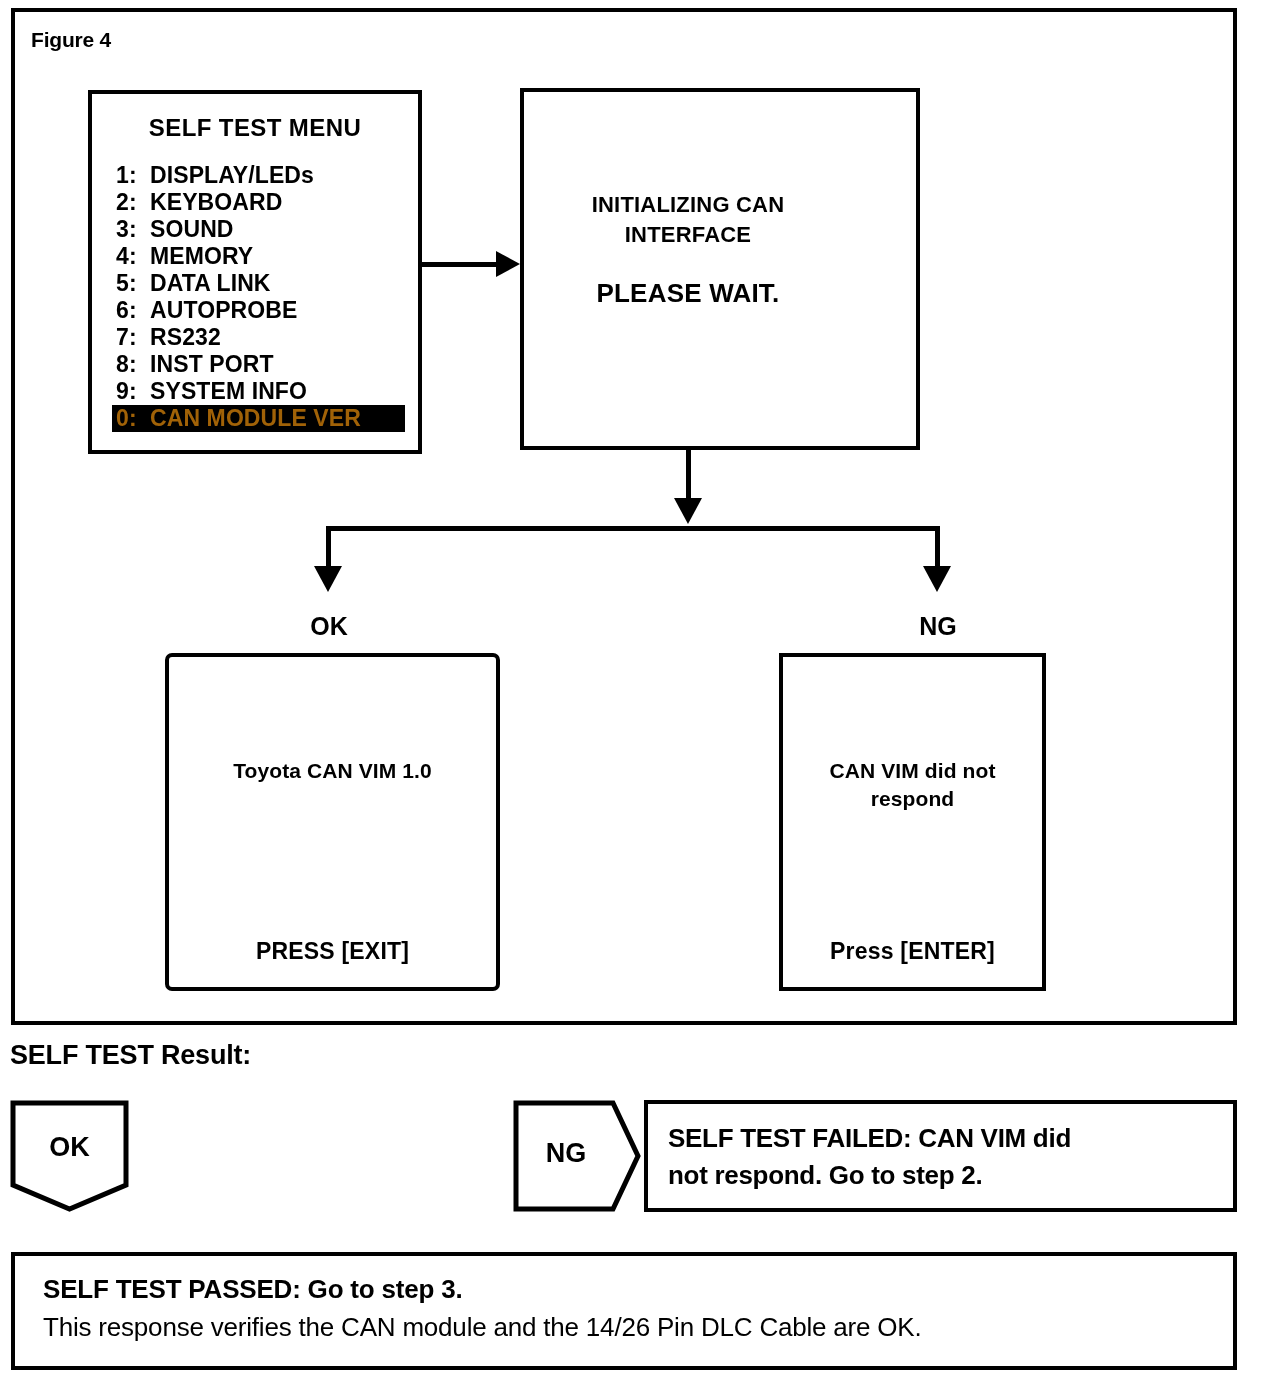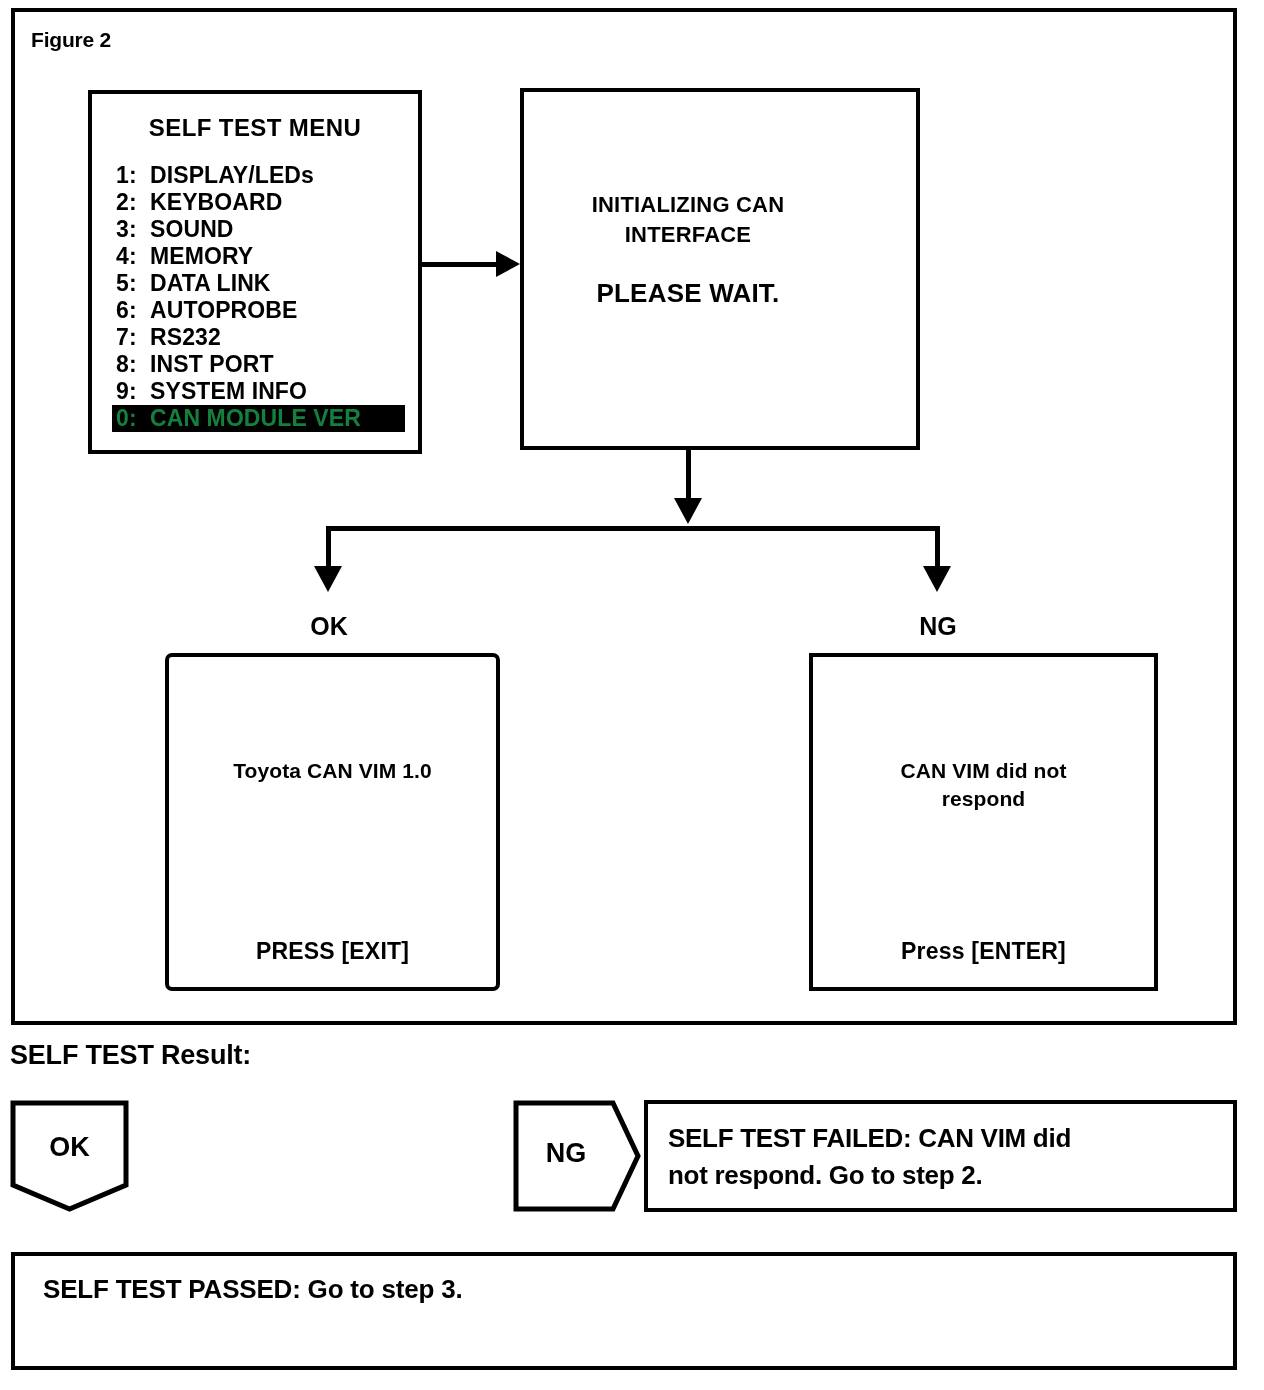--- a/index.html
+++ b/index.html
@@ -57,21 +57,21 @@
     line-height: 27px;
     font-size: 23px;
     font-weight: bold;
     letter-spacing: 0.1px;
     white-space: nowrap;
     padding-left: 4px;
     box-sizing: border-box;
   }
   .menu-row.selected {
     background: #000000;
-    color: #15803d;
+    color: #a16207;
     width: 293px;
   }
   .menu-num { display: inline-block; width: 34px; }
 
   
   #init-screen {
     left: 520px; top: 88px;
     width: 400px; height: 362px;
     border: 4px solid #000;
     box-sizing: border-box;
@@ -126,21 +126,21 @@
   }
 
   
   .result-screen {
     position: absolute;
     border: 4px solid #000;
     box-sizing: border-box;
     background: #fff;
   }
   #ok-screen { left: 165px; top: 653px; width: 335px; height: 338px; border-radius: 7px; }
-  #ng-screen { left: 809px; top: 653px; width: 349px; height: 338px; }
+  #ng-screen { left: 779px; top: 653px; width: 267px; height: 338px; }
 
   .result-msg {
     position: absolute;
     left: 0;
     width: 100%;
     text-align: center;
     font-size: 21px;
     font-weight: bold;
     line-height: 28px;
     letter-spacing: 0.1px;
@@ -227,21 +227,21 @@
     left: 28px; top: 56px;
     font-size: 26px;
     font-weight: normal;
     letter-spacing: -0.2px;
   }
 </style>
 </head>
 <body>
 
 <div class="abs" id="figure-frame"></div>
-<div class="abs" id="figure-caption">Figure 2</div>
+<div class="abs" id="figure-caption">Figure 4</div>
 
 <div class="abs" id="menu-screen">
   <div class="abs" id="menu-title">SELF TEST MENU</div>
   <div class="menu-list" id="menu-list">
       <div class="menu-row"><span class="menu-num">1:</span><span>DISPLAY/LEDs</span></div>
       <div class="menu-row"><span class="menu-num">2:</span><span>KEYBOARD</span></div>
       <div class="menu-row"><span class="menu-num">3:</span><span>SOUND</span></div>
       <div class="menu-row"><span class="menu-num">4:</span><span>MEMORY</span></div>
       <div class="menu-row"><span class="menu-num">5:</span><span>DATA LINK</span></div>
       <div class="menu-row"><span class="menu-num">6:</span><span>AUTOPROBE</span></div>
@@ -305,13 +305,14 @@
 
 <div class="abs" id="fail-box">
   <div id="fail-text">
     <span>SELF TEST FAILED: CAN VIM did</span><br>
     <span>not respond. Go to step 2.</span>
   </div>
 </div>
 
 <div class="abs" id="passed-box">
   <div id="passed-title">SELF TEST PASSED: Go to step 3.</div>
+  <div id="passed-body">This response verifies the CAN module and the 14/26 Pin DLC Cable are OK.</div>
 </div>
 
 </body></html>

